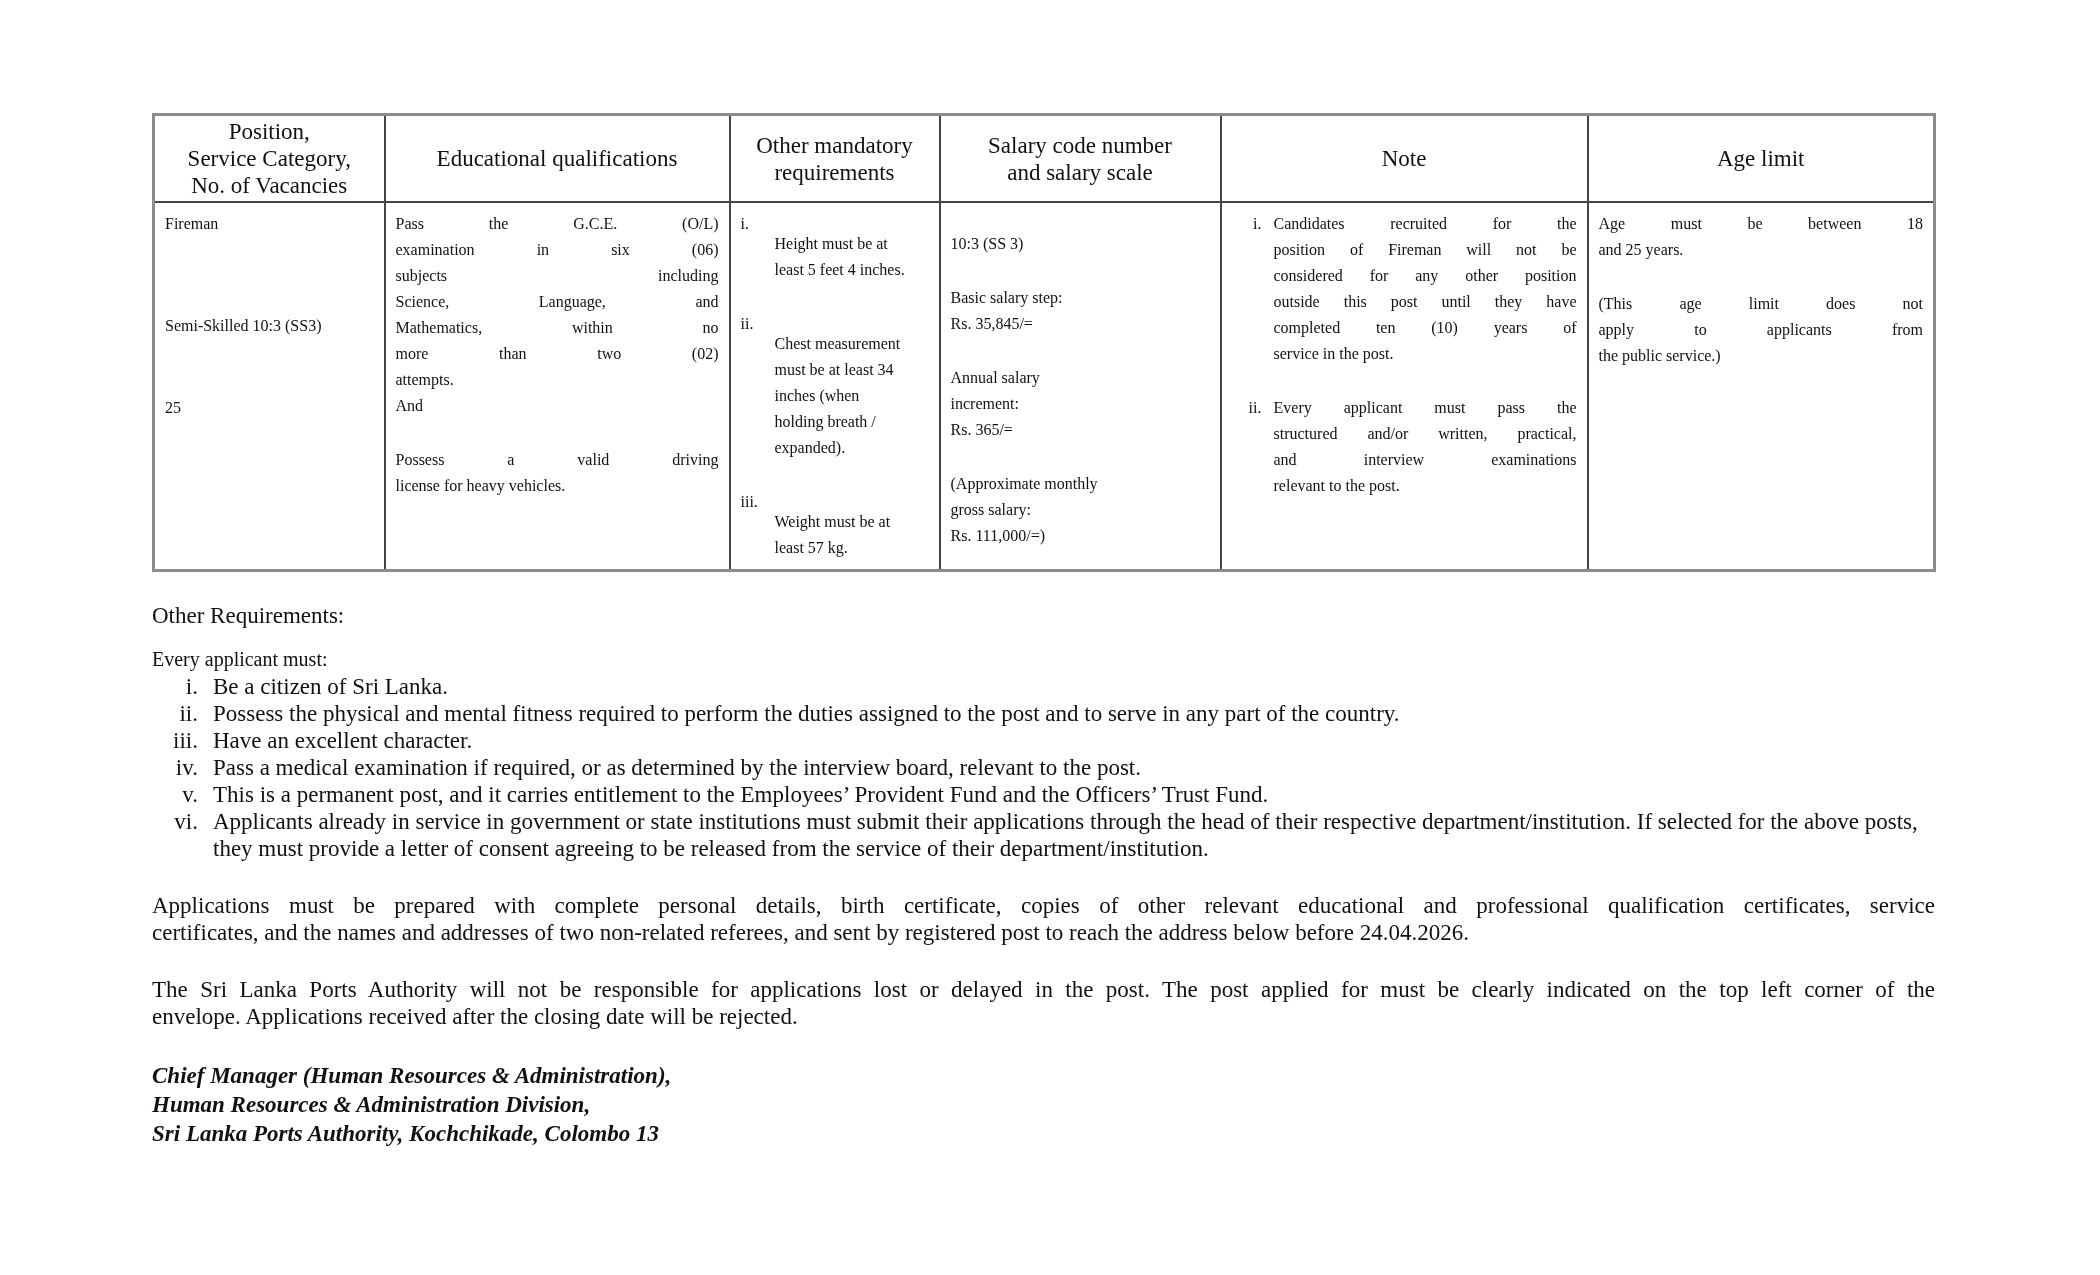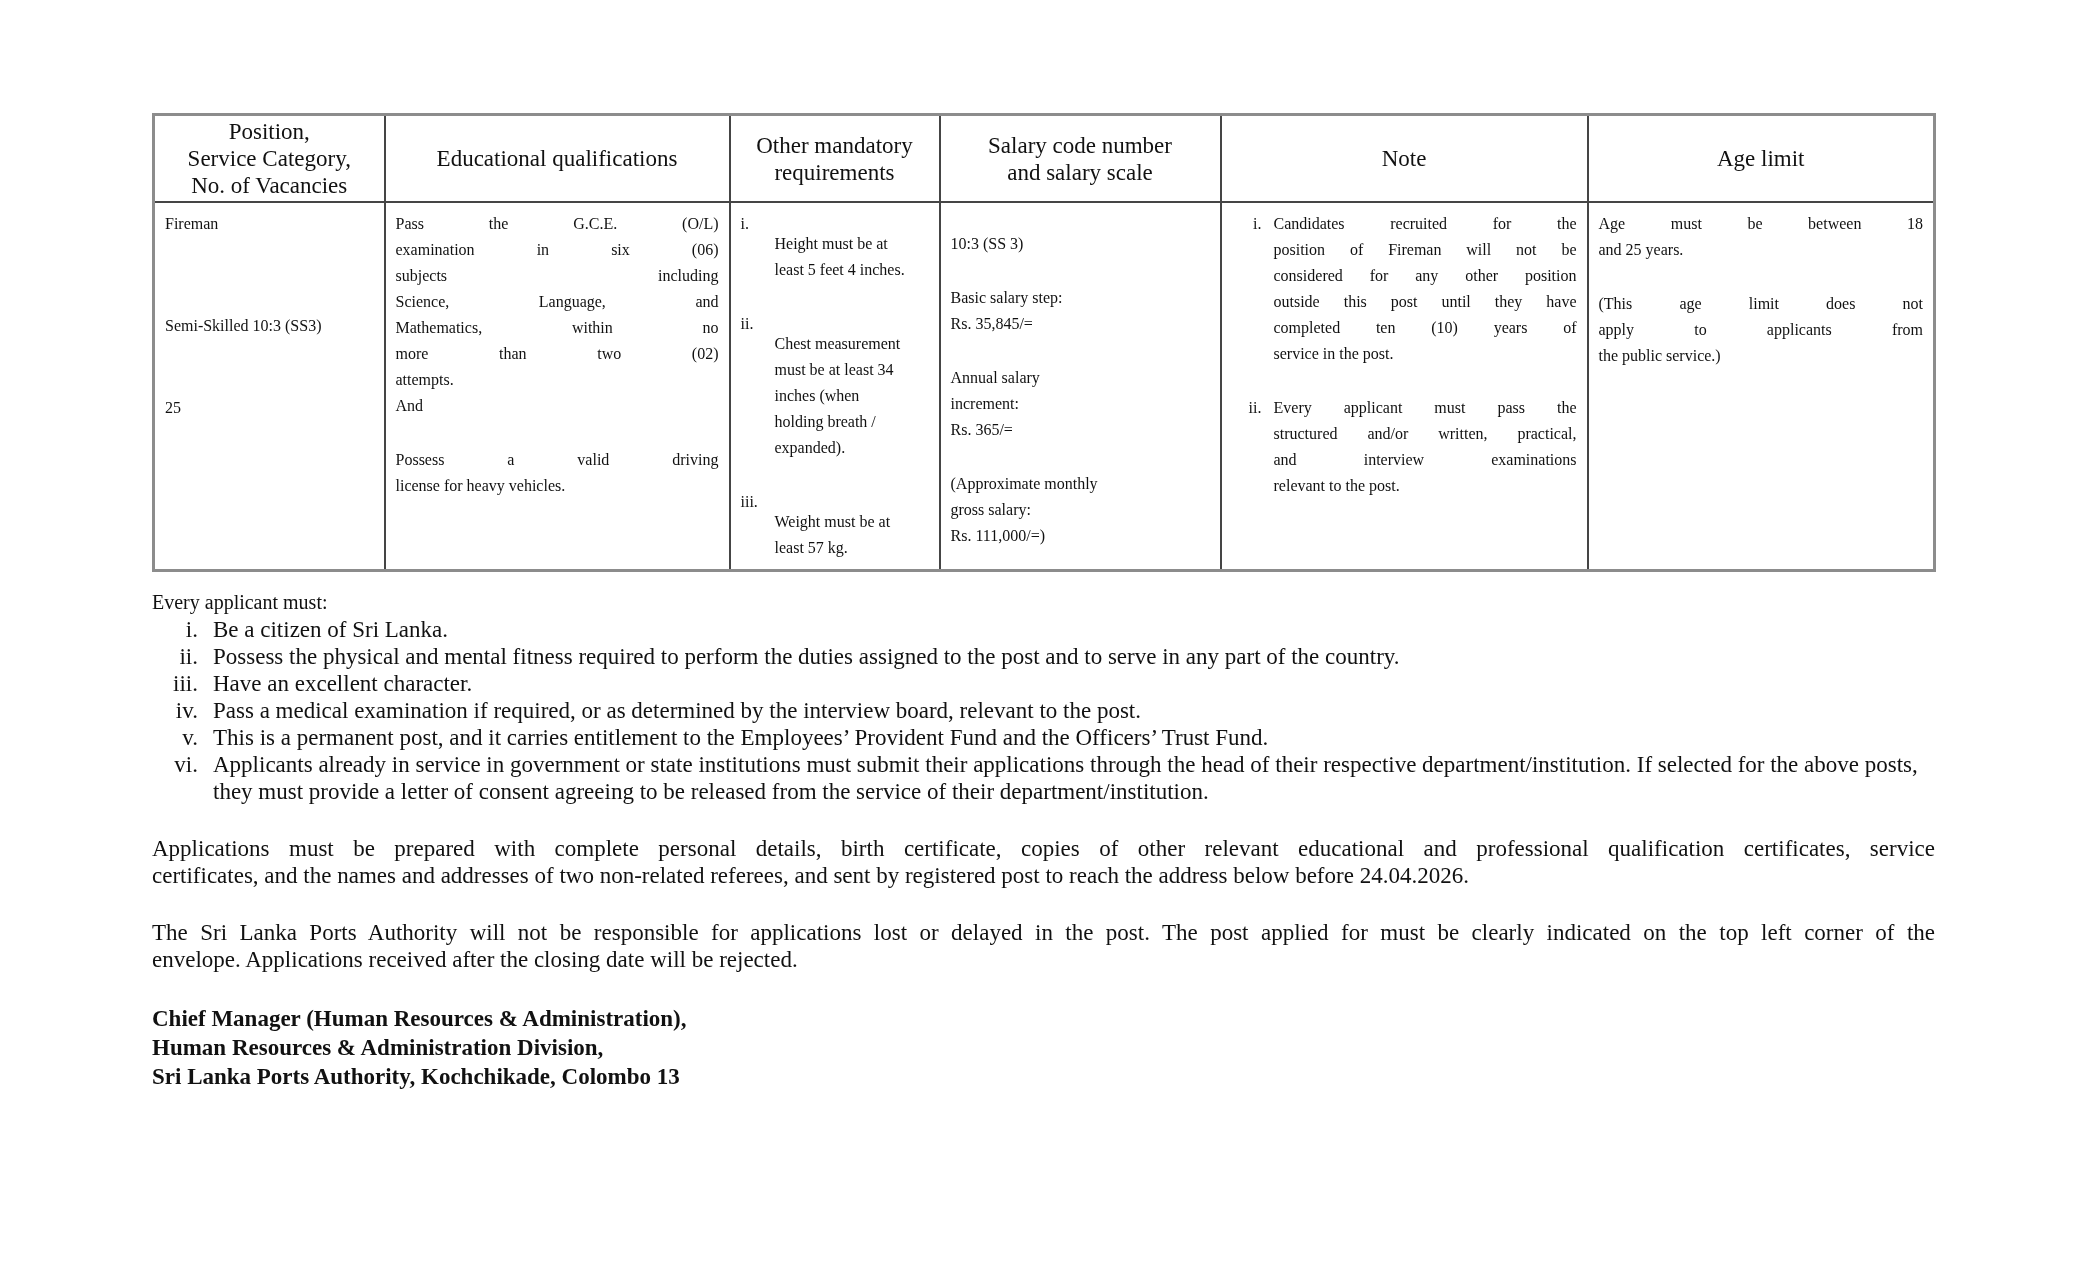--- a/index.html
+++ b/index.html
@@ -51,21 +51,21 @@
   td.note-cell { font-size: 22px; line-height: 26px; }
 
   
   .section-title { margin-top: 30px; font-size: 23px; line-height: 27px; }
   .intro { margin-top: 17px; font-size: 20px; line-height: 27px; }
   .req-list { font-size: 23px; line-height: 27px; }
   .req-item { display: flex; align-items: flex-start; }
   .req-item .num { flex: 0 0 46px; text-align: right; }
   .req-item .txt { flex: 1; min-width: 0; margin-left: 15px; }
   .para { margin-top: 30px; font-size: 23px; line-height: 27px; }
-  .signature { margin-top: 31px; font-size: 23px; line-height: 29px; font-weight: bold; }
+  .signature { margin-top: 31px; font-size: 23px; line-height: 29px; font-weight: bold; font-style: italic; }
 </style>
 </head>
 <body>
 
 <div class="page">
 
   <table class="vacancy">
     <colgroup>
       <col style="width:231px">
         <col style="width:345px">
@@ -179,20 +179,21 @@
               <div class="jl">(This age limit does not</div>
               <div class="jl">apply to applicants from</div>
               <div>the public service.)</div>
             </div>
         </td>
 
       </tr>
     </tbody>
   </table>
 
+  <div class="section-title">Other Requirements:</div>
   <div class="intro">Every applicant must:</div>
 
   <div class="req-list">
     <div class="req-item">
       <span class="num">i.</span>
       <div class="txt">Be a citizen of Sri Lanka.</div>
     </div>
     <div class="req-item">
       <span class="num">ii.</span>
       <div class="txt">Possess the physical and mental fitness required to perform the duties assigned to the post and to serve in any part of the country.</div>

